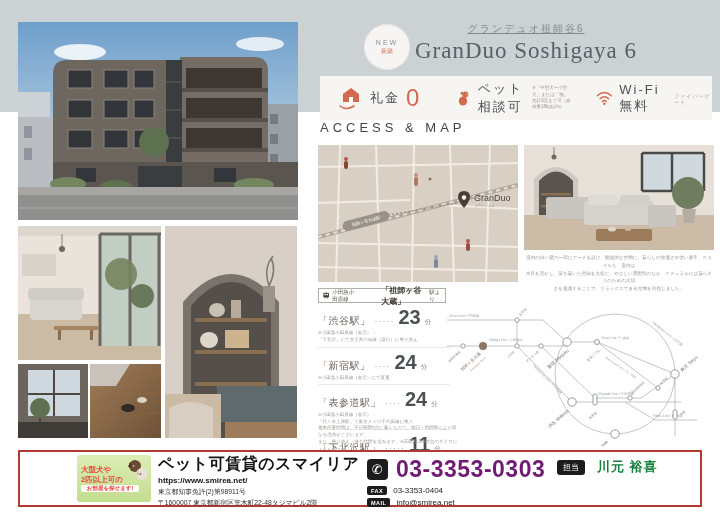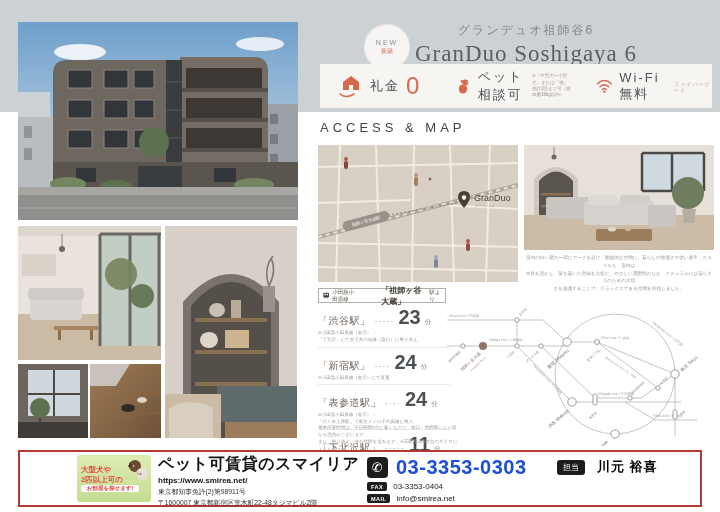--- a/index.html
+++ b/index.html
@@ -9,24 +9,24 @@
   
   .band{left:0;top:0;width:720px;height:112px;background:#ccd1d4;}
   
   .ph{overflow:hidden;background:#ddd;}
   
   .new-badge{left:364px;top:24px;width:46px;height:46px;border-radius:50%;background:#f6f5f3;
     display:flex;flex-direction:column;align-items:center;justify-content:center;box-shadow:0 0 0 1px #e4e4e2 inset;}
   .new-badge .nb1{font-size:7px;letter-spacing:2px;color:#8a9096;}
   .new-badge .nb2{font-size:6px;color:#d4694e;margin-top:1px;}
   .title-wrap{left:340px;top:22px;width:372px;text-align:center;color:#595f66;}
-  .title-sub{font-size:12px;letter-spacing:2px;color:#82888f;}
+  .title-sub{font-size:10px;letter-spacing:2px;color:#82888f;text-decoration:underline;}
   .title-main{font-family:"Liberation Serif","DejaVu Serif",serif;font-size:23px;letter-spacing:1px;margin-top:2px;}
   
-  .features{left:320px;top:64px;width:392px;height:44px;background:#f7f5f2;display:flex;align-items:center;gap:20px;}
+  .features{left:320px;top:76px;width:392px;height:44px;background:#f7f5f2;display:flex;align-items:center;gap:20px;}
   .feat{flex:1;display:flex;align-items:center;justify-content:center;gap:6px;}
   .feat .lab{font-size:13px;color:#4c5258;letter-spacing:2px;}
   .feat .zero{font-size:24px;color:#d4694e;font-weight:300;line-height:1;}
   .feat .notes{font-size:4.5px;color:#9a958e;line-height:1.4;text-align:left;}
   .feat .col{display:flex;flex-direction:row;align-items:center;}
   .feat .sub{font-size:5px;letter-spacing:1px;color:#a49e97;margin-top:1px;}
   
   .access-head{left:320px;top:120px;width:392px;display:flex;align-items:flex-end;justify-content:space-between;}
   .access-title{font-size:13px;letter-spacing:4px;color:#3f464c;}
   .access-right{display:flex;align-items:flex-end;gap:3px;color:#4c5258;}
@@ -58,27 +58,27 @@
   .banner .b3{font-size:5.5px;font-weight:bold;color:#e8443a;background:#fff;border-radius:2px;width:58px;text-align:center;margin-top:1px;}
   .dogs{position:absolute;right:2px;top:3px;}
   .company-block{left:138px;top:2px;position:absolute;color:#141414;}
   .company{font-size:16px;font-weight:bold;letter-spacing:0.5px;}
   .url{font-size:8px;font-weight:bold;margin-top:1px;}
   .license{font-size:6.8px;margin-top:1.5px;color:#333;}
   .address{font-size:6.8px;margin-top:1px;color:#333;}
   .tel-block{left:347px;top:4px;position:absolute;}
   .tel-row{display:flex;align-items:center;gap:8px;}
   .tel-icon{width:21px;height:21px;background:#1c1c1c;border-radius:4px;color:#fff;display:flex;align-items:center;justify-content:center;font-size:13px;}
-  .tel-num{font-size:20px;font-weight:bold;color:#1d4ed8;letter-spacing:0.5px;}
+  .tel-num{font-size:23px;font-weight:bold;color:#701a75;letter-spacing:0.5px;}
   .fm-row{display:flex;align-items:flex-end;gap:6px;margin-top:3px;}
   .fm-badge{background:#1c1c1c;color:#fff;font-size:5.5px;font-weight:bold;border-radius:2px;padding:1.5px 4px;letter-spacing:0.5px;}
   .fm-val{font-size:8px;color:#222;}
   .staff-block{left:537px;top:6px;position:absolute;display:flex;align-items:center;gap:12px;}
   .staff-badge{background:#1c1c1c;color:#fff;font-size:8px;border-radius:3px;padding:2px 6px;}
-  .staff-name{font-size:13px;font-weight:bold;color:#000000;letter-spacing:1px;}
+  .staff-name{font-size:13px;font-weight:bold;color:#15803d;letter-spacing:1px;}
   svg text{font-family:"Liberation Sans","DejaVu Sans",sans-serif;}
 </style>
 </head>
 <body>
 
 <div class="abs band"></div>
 
 <div class="abs ph" style="left:18px;top:22px;width:280px;height:198px;">
   <svg width="280" height="198" viewBox="0 0 280 198">
     <defs>

